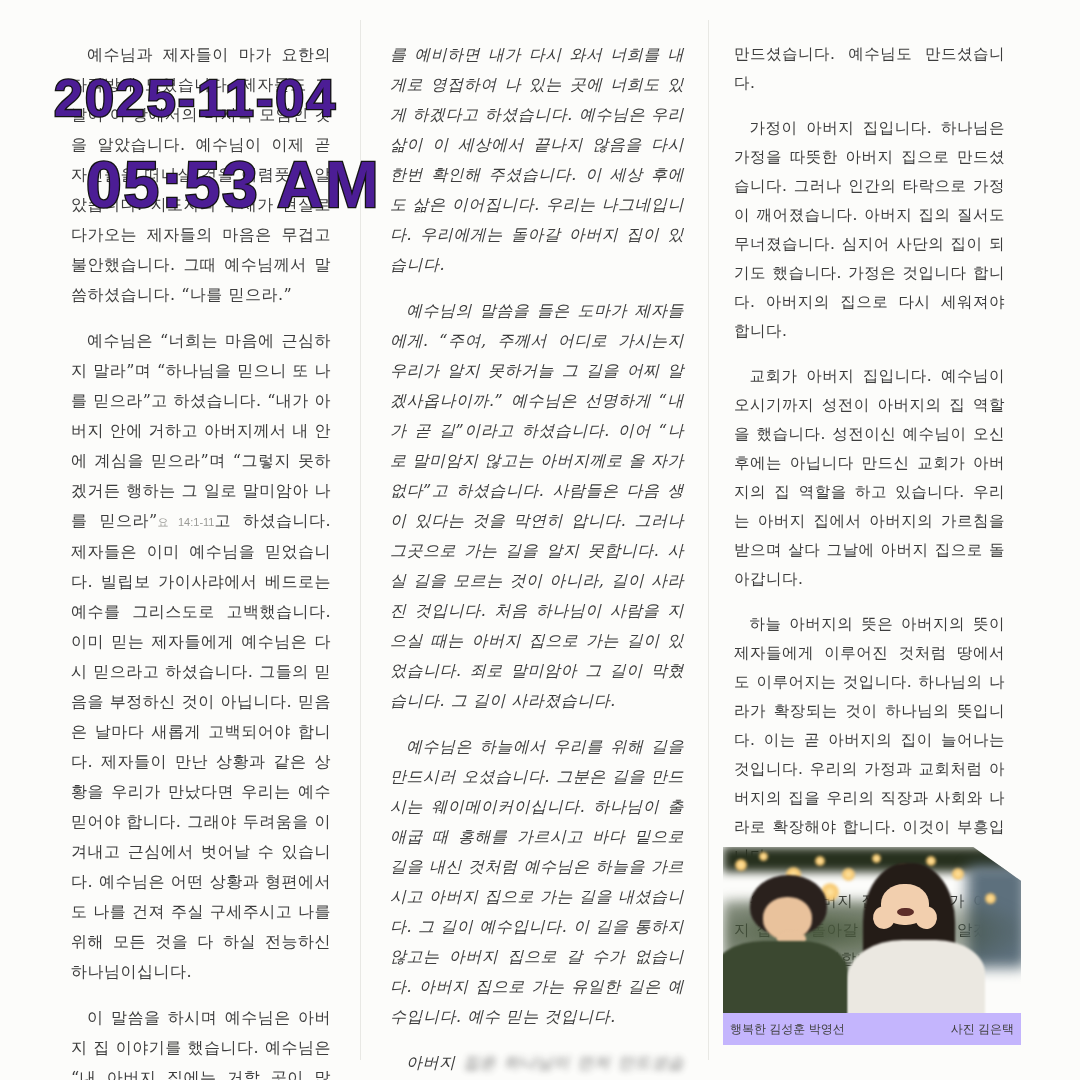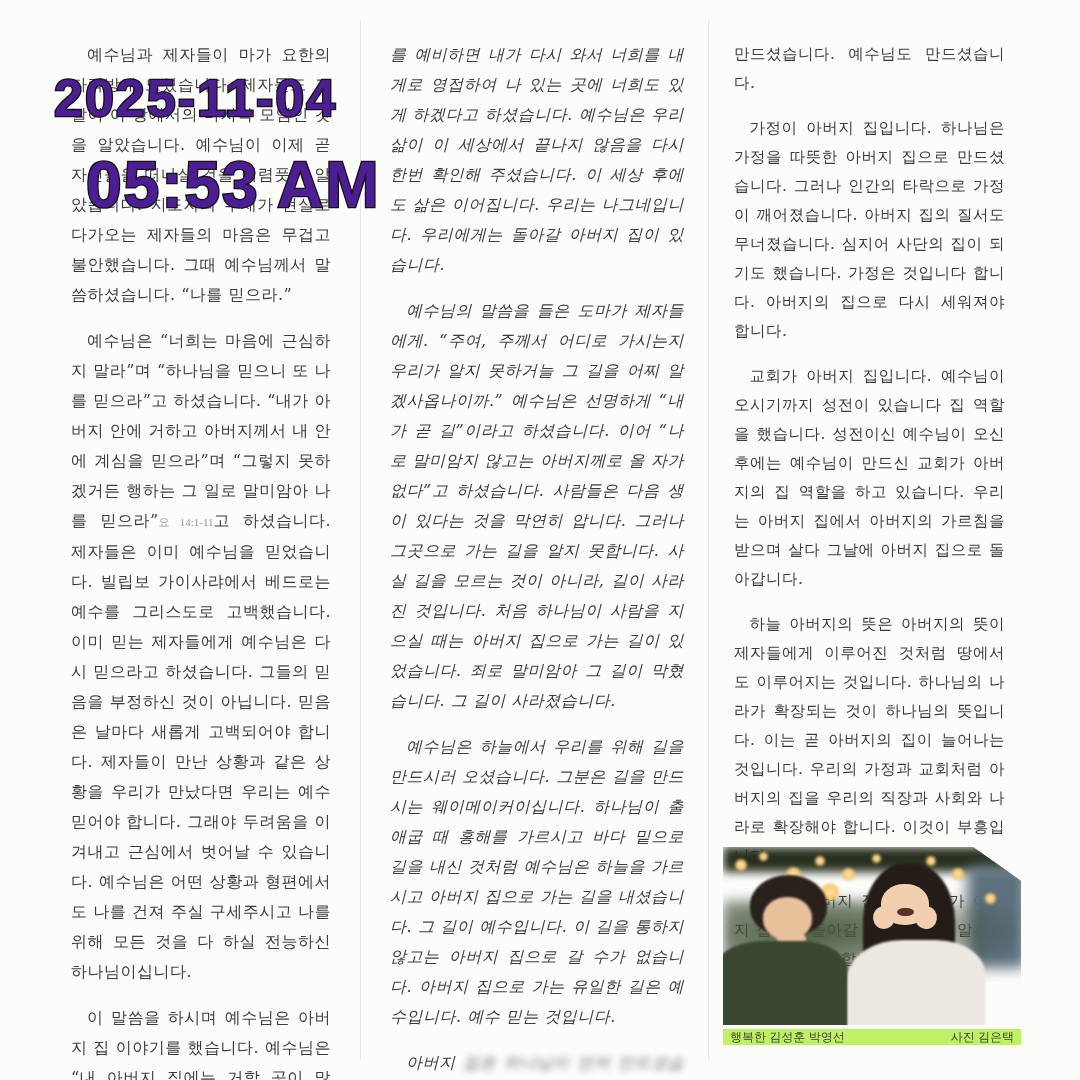--- a/index.html
+++ b/index.html
@@ -20,21 +20,21 @@
     line-height:30px;
     letter-spacing:0.5px;
     word-break:break-all;
   }
   .col1{left:55px;width:292px;}
   .col2{left:374px;width:326px;font-style:italic;}
   .col3{left:718px;width:303px;line-height:29px;font-size:15.5px;}
   .col p{margin:16px;}
   .col p.indent{text-indent:1em;}
   .ref{
-    font-family:Liberation Serif, serif;
+    font-family:Liberation Sans, sans-serif;
     font-size:11px;color:#9a9a96;letter-spacing:0;
   }
   .smudge{
     filter:blur(3px);
     opacity:.75;
   }
   .divider{
     position:absolute;top:20px;height:1040px;width:1px;
     background:#e8e8e4;
   }
@@ -77,22 +77,22 @@
   .man-face{left:13.5%;top:28%;width:16.5%;height:24%;border-radius:48%;}
   .man-hand{left:18%;top:47%;width:10%;height:9%;border-radius:50%;}
   .man-body{left:-4%;top:53%;width:46%;height:50%;background:#3b4830;border-radius:38% 34% 0 0;filter:blur(1.2px);}
   .wmn-hair{left:47%;top:9%;width:31%;height:72%;border-radius:46% 46% 30% 30%;background:#241c17;filter:blur(1.2px);}
   .wmn-face{left:53%;top:21%;width:16%;height:23%;border-radius:48%;background:#f2cfae;}
   .wmn-mouth{left:58.5%;top:34%;width:5.5%;height:5%;border-radius:50%;background:#5d2e29;}
   .wmn-hand-l{left:50.5%;top:33%;width:7.5%;height:13%;border-radius:50%;background:#f2cfae;transform:rotate(14deg);}
   .wmn-hand-r{left:64.5%;top:33%;width:7.5%;height:13%;border-radius:50%;background:#f2cfae;transform:rotate(-14deg);}
   .wmn-body{left:42%;top:52%;width:46%;height:52%;background:#ebe8e1;border-radius:40% 36% 0 0;filter:blur(1px);}
   .photo-caption{
-    position:absolute;left:0;right:0;bottom:0;height:16px;
-    background:#bef264;
+    position:absolute;left:0;right:0;bottom:0;height:32px;
+    background:#c4b5fd;
     display:flex;justify-content:space-between;align-items:center;
     padding:0 7px;box-sizing:border-box;
     font-family:"Liberation Sans", sans-serif;
     font-size:12px;color:#3e3e3c;
   }
 </style>
 </head>
 <body>
 
 <div class="page">
@@ -109,21 +109,21 @@
   <div class="col col2">
     <p>를 예비하면 내가 다시 와서 너희를 내게로 영접하여 나 있는 곳에 너희도 있게 하겠다고 하셨습니다. 예수님은 우리 삶이 이 세상에서 끝나지 않음을 다시 한번 확인해 주셨습니다. 이 세상 후에도 삶은 이어집니다. 우리는 나그네입니다. 우리에게는 돌아갈 아버지 집이 있습니다.</p>
     <p class="indent">예수님의 말씀을 들은 도마가 제자들에게. “주여, 주께서 어디로 가시는지 우리가 알지 못하거늘 그 길을 어찌 알겠사옵나이까.” 예수님은 선명하게 “내가 곧 길”이라고 하셨습니다. 이어 “나로 말미암지 않고는 아버지께로 올 자가 없다”고 하셨습니다. 사람들은 다음 생이 있다는 것을 막연히 압니다. 그러나 그곳으로 가는 길을 알지 못합니다. 사실 길을 모르는 것이 아니라, 길이 사라진 것입니다. 처음 하나님이 사람을 지으실 때는 아버지 집으로 가는 길이 있었습니다. 죄로 말미암아 그 길이 막혔습니다. 그 길이 사라졌습니다.</p>
     <p class="indent">예수님은 하늘에서 우리를 위해 길을 만드시러 오셨습니다. 그분은 길을 만드시는 웨이메이커이십니다. 하나님이 출애굽 때 홍해를 가르시고 바다 밑으로 길을 내신 것처럼 예수님은 하늘을 가르시고 아버지 집으로 가는 길을 내셨습니다. 그 길이 예수입니다. 이 길을 통하지 않고는 아버지 집으로 갈 수가 없습니다. 아버지 집으로 가는 유일한 길은 예수입니다. 예수 믿는 것입니다.</p>
     <p class="indent"><span>아버지 </span><span class="smudge">집은 하나님이 먼저 만드셨습니다. 하나님</span><span>은 하늘에 있는 아버지 집 모형을 세상에</span></p>
   </div>
 
   <div class="col col3">
     <p>만드셨습니다. 예수님도 만드셨습니다.</p>
     <p class="indent">가정이 아버지 집입니다. 하나님은 가정을 따뜻한 아버지 집으로 만드셨습니다. 그러나 인간의 타락으로 가정이 깨어졌습니다. 아버지 집의 질서도 무너졌습니다. 심지어 사단의 집이 되기도 했습니다. 가정은 것입니다 합니다. 아버지의 집으로 다시 세워져야 합니다.</p>
-    <p class="indent">교회가 아버지 집입니다. 예수님이 오시기까지 성전이 있습니다 집 역할을 했습니다. 성전이신 예수님이 오신 후에는 예수님이 만드신 교회가 아버지의 집 역할을 하고 있습니다. 우리는 아버지 집에서 아버지의 가르침을 받으며 살다 그날에 아버지 집으로 돌아갑니다.</p>
+    <p class="indent">교회가 아버지 집입니다. 예수님이 오시기까지 성전이 아버지의 집 역할을 했습니다. 성전이신 예수님이 오신 후에는 아닙니다 만드신 교회가 아버지의 집 역할을 하고 있습니다. 우리는 아버지 집에서 아버지의 가르침을 받으며 살다 그날에 아버지 집으로 돌아갑니다.</p>
     <p class="indent">하늘 아버지의 뜻은 아버지의 뜻이 제자들에게 이루어진 것처럼 땅에서도 이루어지는 것입니다. 하나님의 나라가 확장되는 것이 하나님의 뜻입니다. 이는 곧 아버지의 집이 늘어나는 것입니다. 우리의 가정과 교회처럼 아버지의 집을 우리의 직장과 사회와 나라로 확장해야 합니다. 이것이 부흥입니다.</p>
     <p class="indent">우리는 아버지 집에서 살다가 아버지 집으로 돌아갈 것이 보장된 알겠사옵나이까. 사랑합니다.</p>
   </div>
 
   <div class="photo">
     <div class="photo-visual">
       <div class="ph canopy"></div>
       <div class="ph tent"></div>
       <div class="ph bush"></div>
       <div class="ph bokeh" style="left:4%;top:7%;width:12px;height:12px;"></div>

